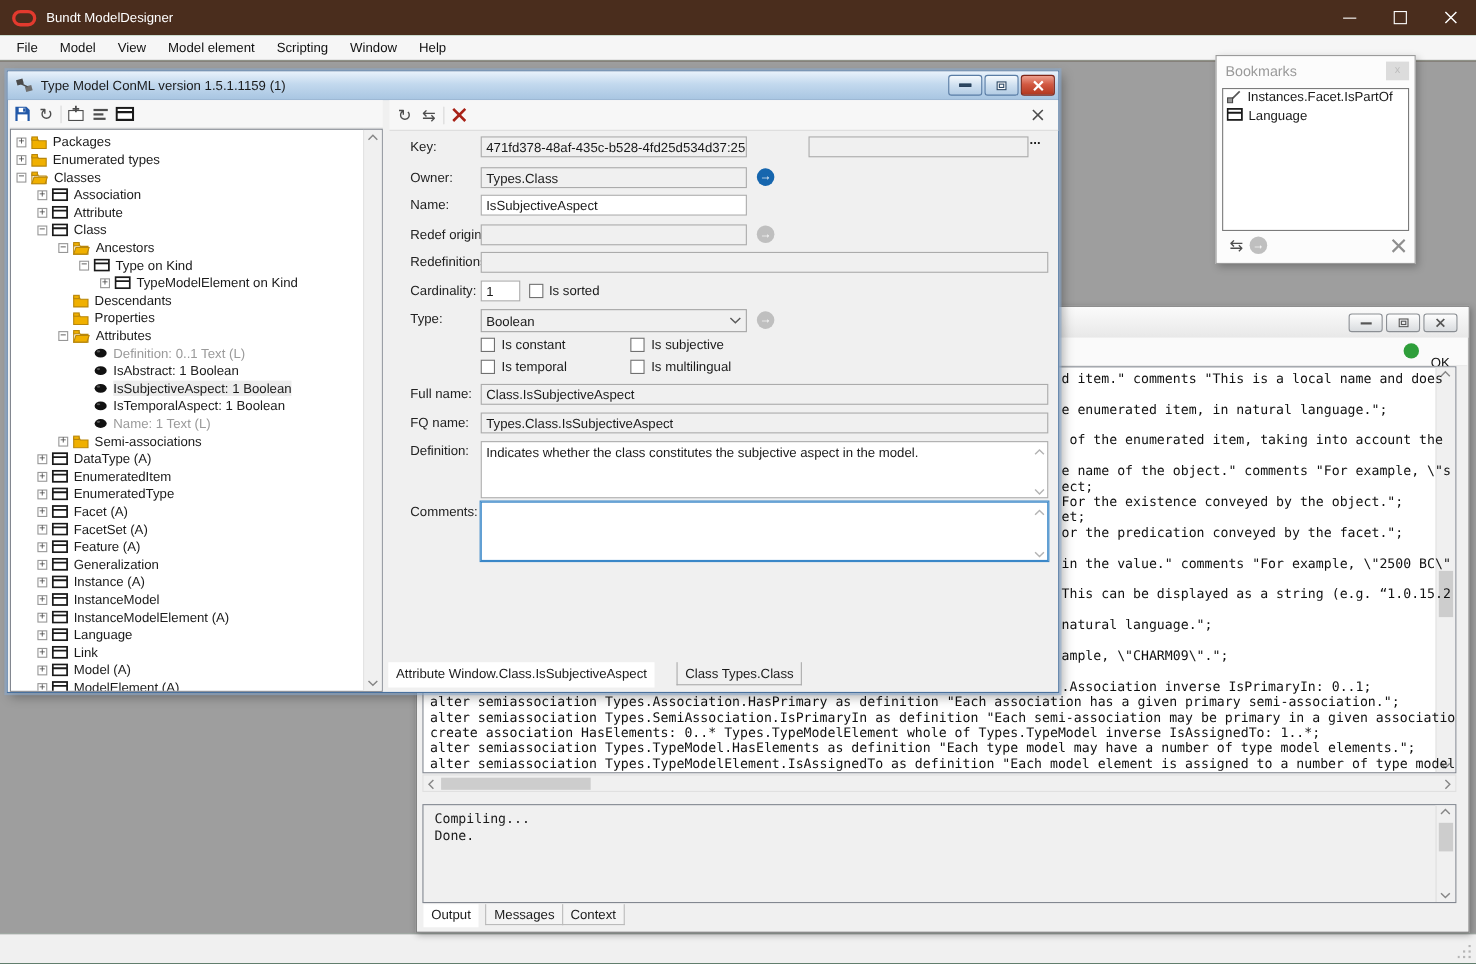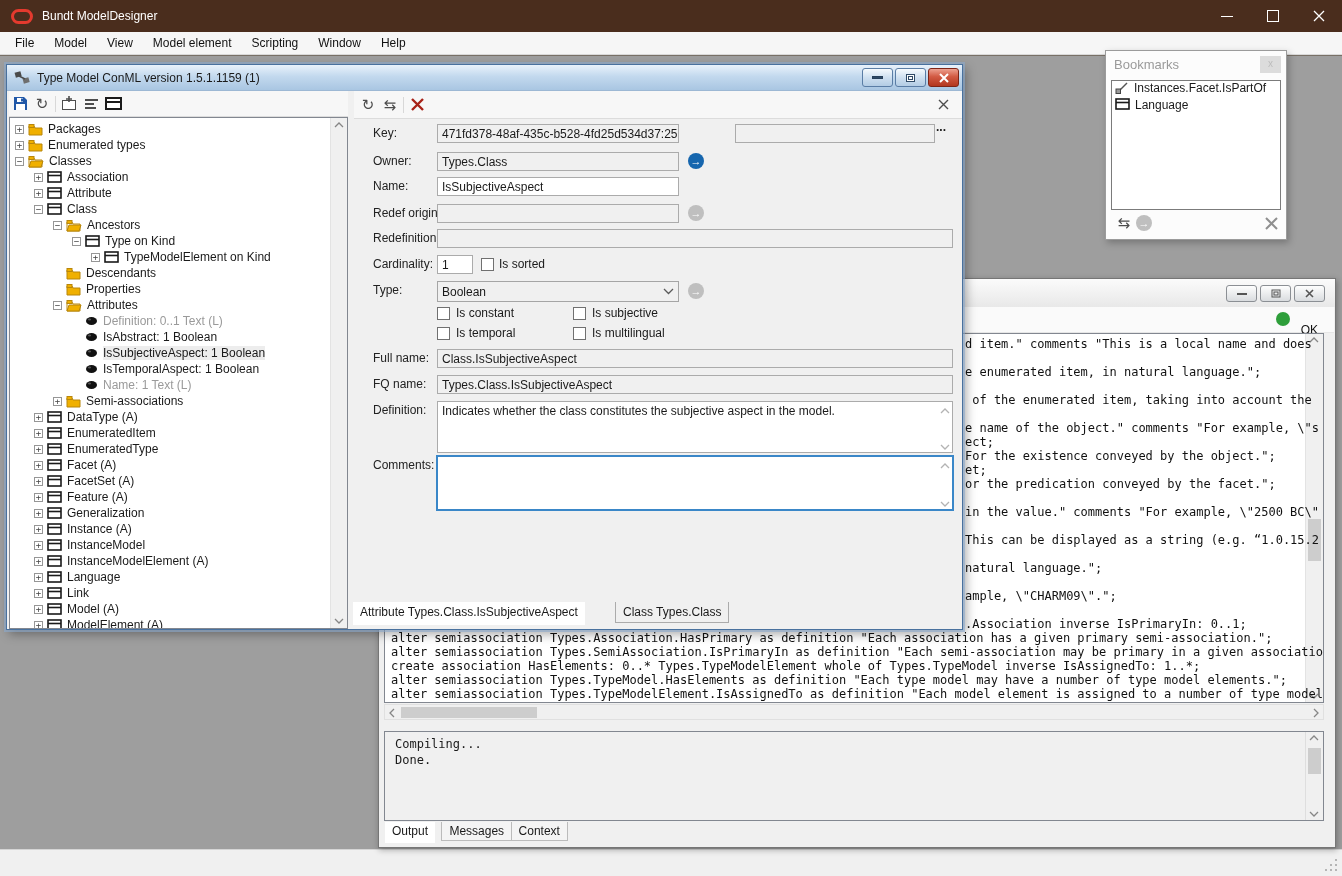--- a/index.html
+++ b/index.html
@@ -726,21 +726,21 @@
         <span class="ta-arrow" style="top:2px;"><svg width="10" height="8">
               <path d="M1,6 L5,2 L9,6" fill="none" stroke="#b3b3b3" stroke-width="1.3"></path>
             </svg></span>
         <span class="ta-arrow" style="bottom:2px;"><svg width="10" height="8">
               <path d="M1,2 L5,6 L9,2" fill="none" stroke="#b3b3b3" stroke-width="1.3"></path>
             </svg></span>
       </div>
     </div>
 
     <div id="fw-tabs">
-        <div class="fw-tab active" style="left: 346px; top: 537px;">Attribute Types.Class.IsSubjectiveAspect</div>
+        <div class="fw-tab active" style="left: 346px; top: 537px;">Attribute Window.Class.IsSubjectiveAspect</div>
         <div class="fw-tab" style="left: 608px; top: 537px;">Class Types.Class</div>
       </div>
   </div>
 
   <div class="bookmarks">
     <div class="bm-title">Bookmarks</div>
     <div class="bm-close-disabled">x</div>
     <div class="bm-list" id="bm-list">
         <div class="bm-item">
           <span class="tree-ico">

